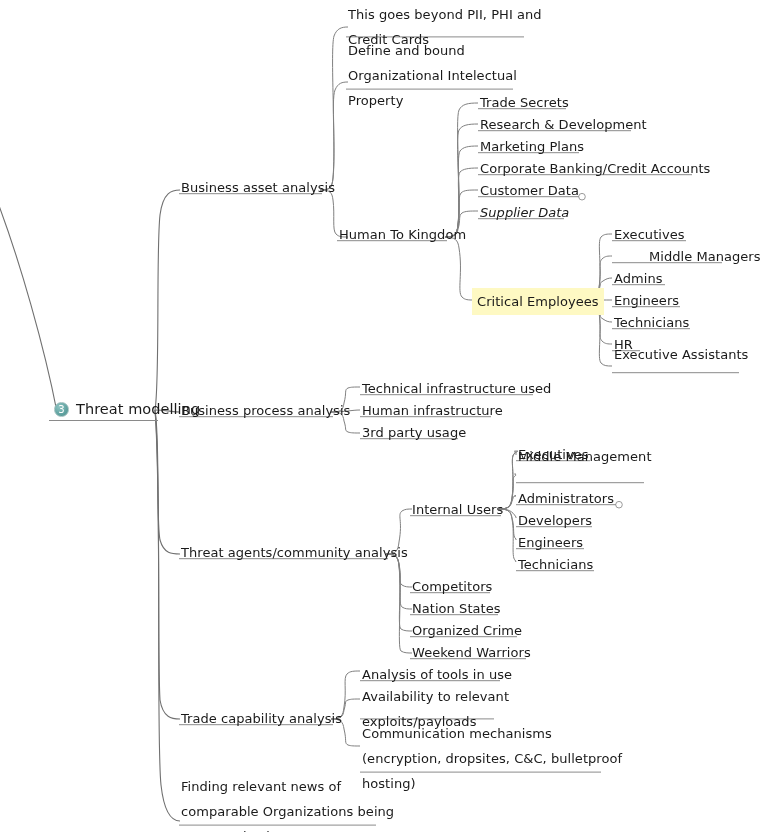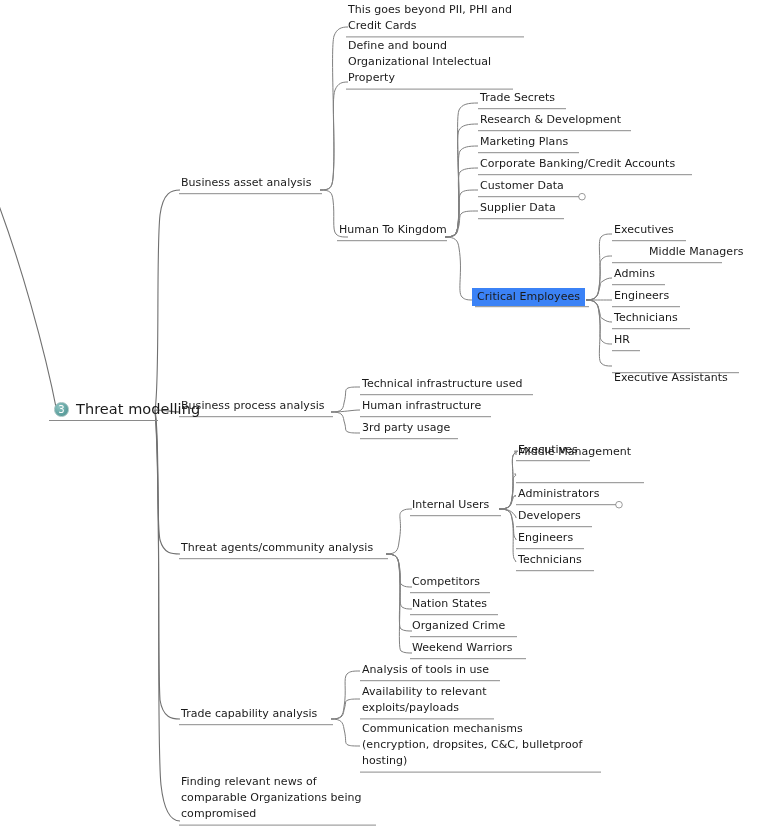--- a/index.html
+++ b/index.html
@@ -36,31 +36,31 @@
   }
   .collapsed-marker {
     fill: #ffffff;
     stroke: #9a9a9a;
     stroke-width: 1;
   }
   .node {
     position: absolute;
     white-space: pre;
     color: #1a1a1a;
-    font-size: 11px;
-    line-height: 16px;
+    font-size: 13px;
+    line-height: 25px;
     letter-spacing: 0.05px;
   }
   .node.root {
     font-size: 14.5px;
     line-height: 18px;
     padding-left: 22px;
   }
   .node.selected {
-    background: #3b82f6;
+    background: #fef9c3;
     padding: 1px 5px 1px 5px;
     margin-left: -5px;
   }
   .root-badge {
     position: absolute;
     left: 0;
     top: 2px;
     width: 15px;
     height: 15px;
     border-radius: 50%;
@@ -202,29 +202,29 @@
 Credit Cards</span></div>
     <div class="node" style="left: 348px; top: 38px;"><span>Define and bound
 Organizational Intelectual
 Property</span></div>
     <div class="node" style="left: 339px; top: 222px;"><span>Human To Kingdom</span></div>
     <div class="node" style="left: 480px; top: 90px;"><span>Trade Secrets</span></div>
     <div class="node" style="left: 480px; top: 112px;"><span>Research &amp; Development</span></div>
     <div class="node" style="left: 480px; top: 134px;"><span>Marketing Plans</span></div>
     <div class="node" style="left: 480px; top: 156px;"><span>Corporate Banking/Credit Accounts</span></div>
     <div class="node" style="left: 480px; top: 178px;"><span>Customer Data</span></div>
-    <div class="node" style="left: 480px; top: 200px;"><span>Supplier Data</span></div>
+    <div class="node" style="left: 480px; top: 200px; font-style: italic;"><span>Supplier Data</span></div>
     <div class="node selected" style="left: 477px; top: 288px;"><span>Critical Employees</span></div>
     <div class="node" style="left: 614px; top: 222px;"><span>Executives</span></div>
     <div class="node" style="left: 649px; top: 244px;"><span>Middle Managers</span></div>
     <div class="node" style="left: 614px; top: 266px;"><span>Admins</span></div>
     <div class="node" style="left: 614px; top: 288px;"><span>Engineers</span></div>
     <div class="node" style="left: 614px; top: 310px;"><span>Technicians</span></div>
     <div class="node" style="left: 614px; top: 332px;"><span>HR</span></div>
-    <div class="node" style="left: 614px; top: 370px; text-align: center;"><span>Executive Assistants</span></div>
+    <div class="node" style="left: 614px; top: 342px; text-align: center;"><span>Executive Assistants</span></div>
     <div class="node" style="left: 181px; top: 398px;"><span>Business process analysis</span></div>
     <div class="node" style="left: 362px; top: 376px;"><span>Technical infrastructure used</span></div>
     <div class="node" style="left: 362px; top: 398px;"><span>Human infrastructure</span></div>
     <div class="node" style="left: 362px; top: 420px;"><span>3rd party usage</span></div>
     <div class="node" style="left: 181px; top: 540px;"><span>Threat agents/community analysis</span></div>
     <div class="node" style="left: 412px; top: 497px; text-align: right;"><span>Internal Users</span></div>
     <div class="node" style="left: 518px; top: 442px;"><span>Executives</span></div>
     <div class="node" style="left: 518px; top: 444px;"><span>Middle Management</span></div>
     <div class="node" style="left: 518px; top: 486px;"><span>Administrators</span></div>
     <div class="node" style="left: 518px; top: 508px;"><span>Developers</span></div>

